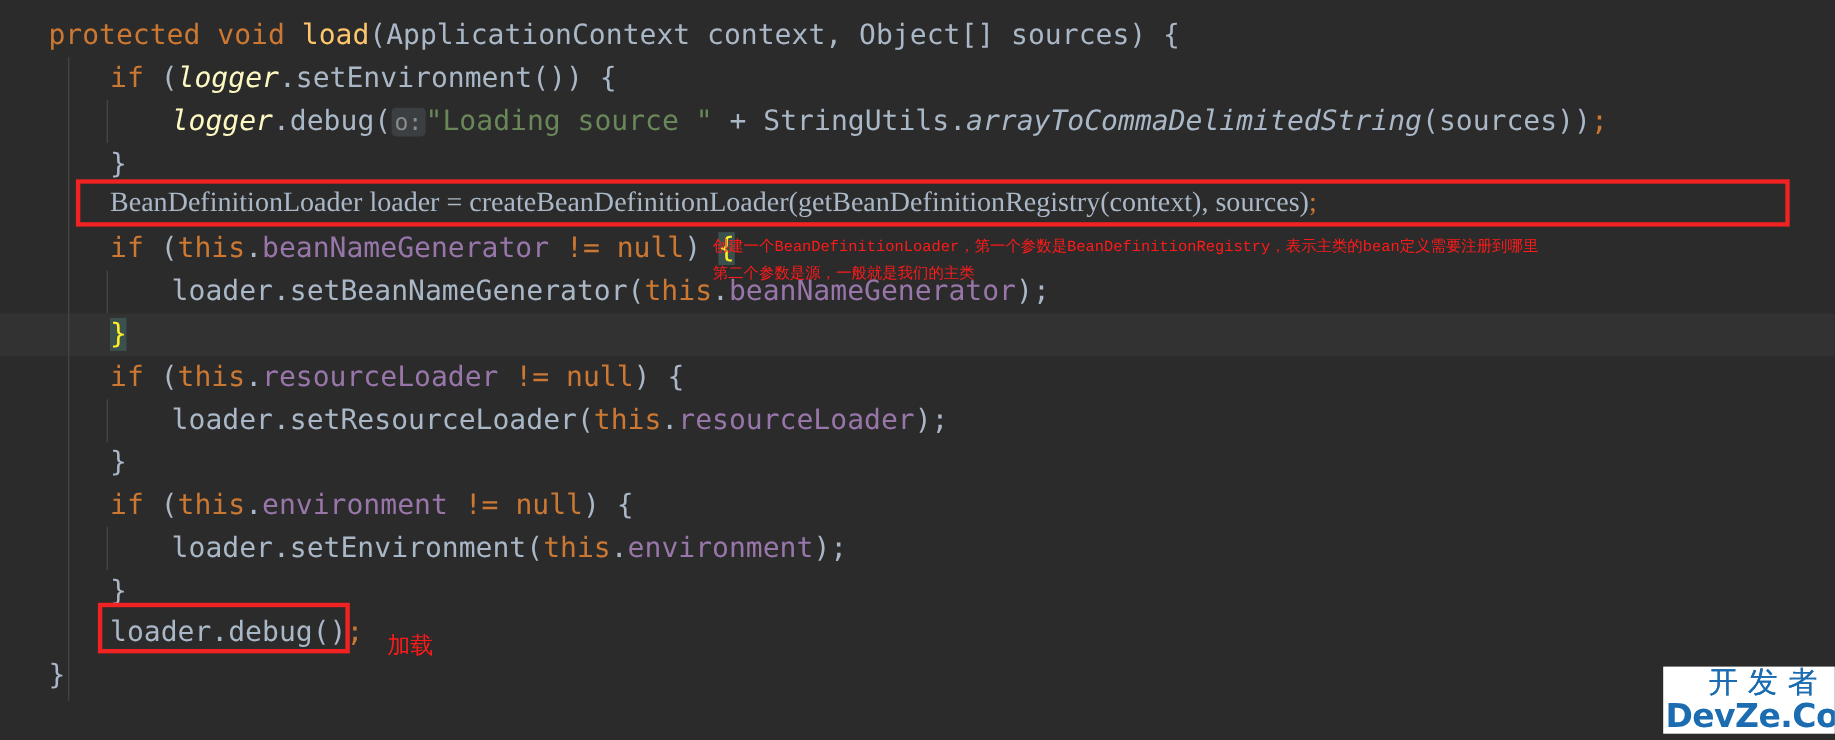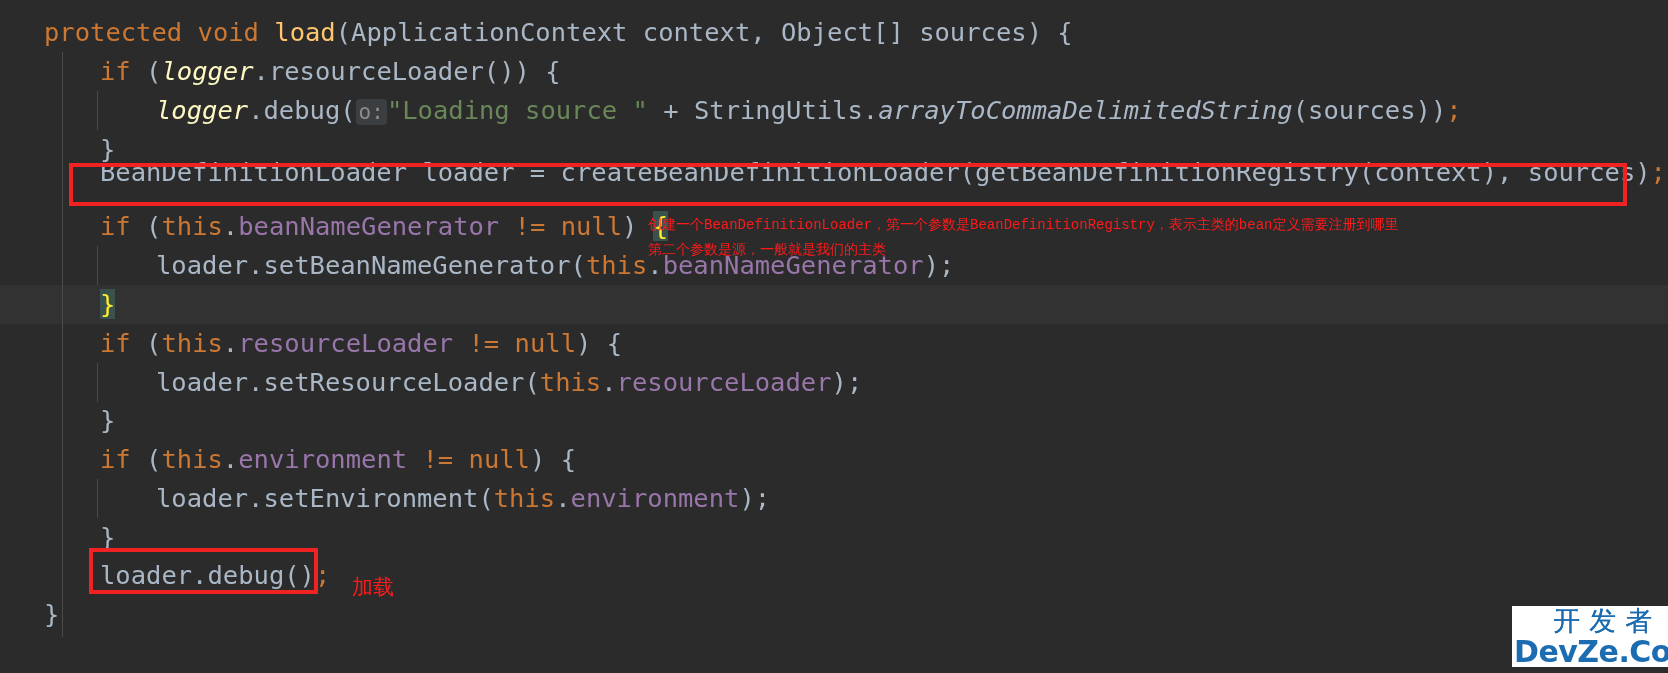--- a/index.html
+++ b/index.html
@@ -138,27 +138,27 @@
   <div class="current-line" style="top:285px;"></div>
 
   <div class="indent-guide" style="left:62px; top:52px; height:585px;"></div>
   <div class="indent-guide" style="left:97px; top:91px; height:39px;"></div>
   <div class="indent-guide" style="left:97px; top:246px; height:39px;"></div>
   <div class="indent-guide" style="left:97px; top:363px; height:39px;"></div>
   <div class="indent-guide" style="left:97px; top:479px; height:39px;"></div>
 
   <div class="code-line" style="top:13px; left:44px;"><span class="kw">protected</span><span class="plain"> </span><span class="kw">void</span><span class="plain"> </span><span class="meth">load</span><span class="punct">(</span><span class="type">ApplicationContext</span><span class="plain"> context</span><span class="punct">, </span><span class="type">Object[]</span><span class="plain"> sources</span><span class="punct">) {</span></div>
 
-  <div class="code-line" style="top:52px; left:100px;"><span class="kw">if</span><span class="punct"> (</span><span class="fieldi">logger</span><span class="plain">.resourceLoader()) {</span></div>
+  <div class="code-line" style="top:52px; left:100px;"><span class="kw">if</span><span class="punct"> (</span><span class="fieldi">logger</span><span class="plain">.setEnvironment()) {</span></div>
 
   <div class="code-line" style="top:91px; left:156px;"><span class="fieldi">logger</span><span class="plain">.debug(</span><span class="param-hint">o:</span><span class="str">"Loading source "</span><span class="plain"> + </span><span class="type">StringUtils</span><span class="punct">.</span><span class="stat">arrayToCommaDelimitedString</span><span class="plain">(sources))</span><span class="semi">;</span></div>
 
   <div class="code-line" style="top:130px; left:100px;"><span class="punct">}</span></div>
 
-  <div class="code-line" style="top:153px; left:100px;"><span class="type">BeanDefinitionLoader</span><span class="plain"> loader = </span><span class="plain">createBeanDefinitionLoader(getBeanDefinitionRegistry(context), sources)</span><span class="semi">;</span></div>
+  <div class="code-line" style="top:164px; left:100px;font-family:Liberation Serif, serif;"><span class="type">BeanDefinitionLoader</span><span class="plain"> loader = </span><span class="plain">createBeanDefinitionLoader(getBeanDefinitionRegistry(context), sources)</span><span class="semi">;</span></div>
 
   <div class="code-line" style="top:207px; left:100px;"><span class="kw">if</span><span class="punct"> (</span><span class="kw">this</span><span class="punct">.</span><span class="field">beanNameGenerator</span><span class="kw"> != </span><span class="kw">null</span><span class="punct">) </span><span class="brace-hl">{</span></div>
 
   <div class="code-line" style="top:246px; left:156px;"><span class="plain">loader.setBeanNameGenerator(</span><span class="kw">this</span><span class="punct">.</span><span class="field">beanNameGenerator</span><span class="plain">);</span></div>
 
   <div class="code-line" style="top:285px; left:100px;"><span class="brace-hl">}</span></div>
 
   <div class="code-line" style="top:324px; left:100px;"><span class="kw">if</span><span class="punct"> (</span><span class="kw">this</span><span class="punct">.</span><span class="field">resourceLoader</span><span class="kw"> != </span><span class="kw">null</span><span class="punct">) {</span></div>
 
   <div class="code-line" style="top:363px; left:156px;"><span class="plain">loader.setResourceLoader(</span><span class="kw">this</span><span class="punct">.</span><span class="field">resourceLoader</span><span class="plain">);</span></div>

